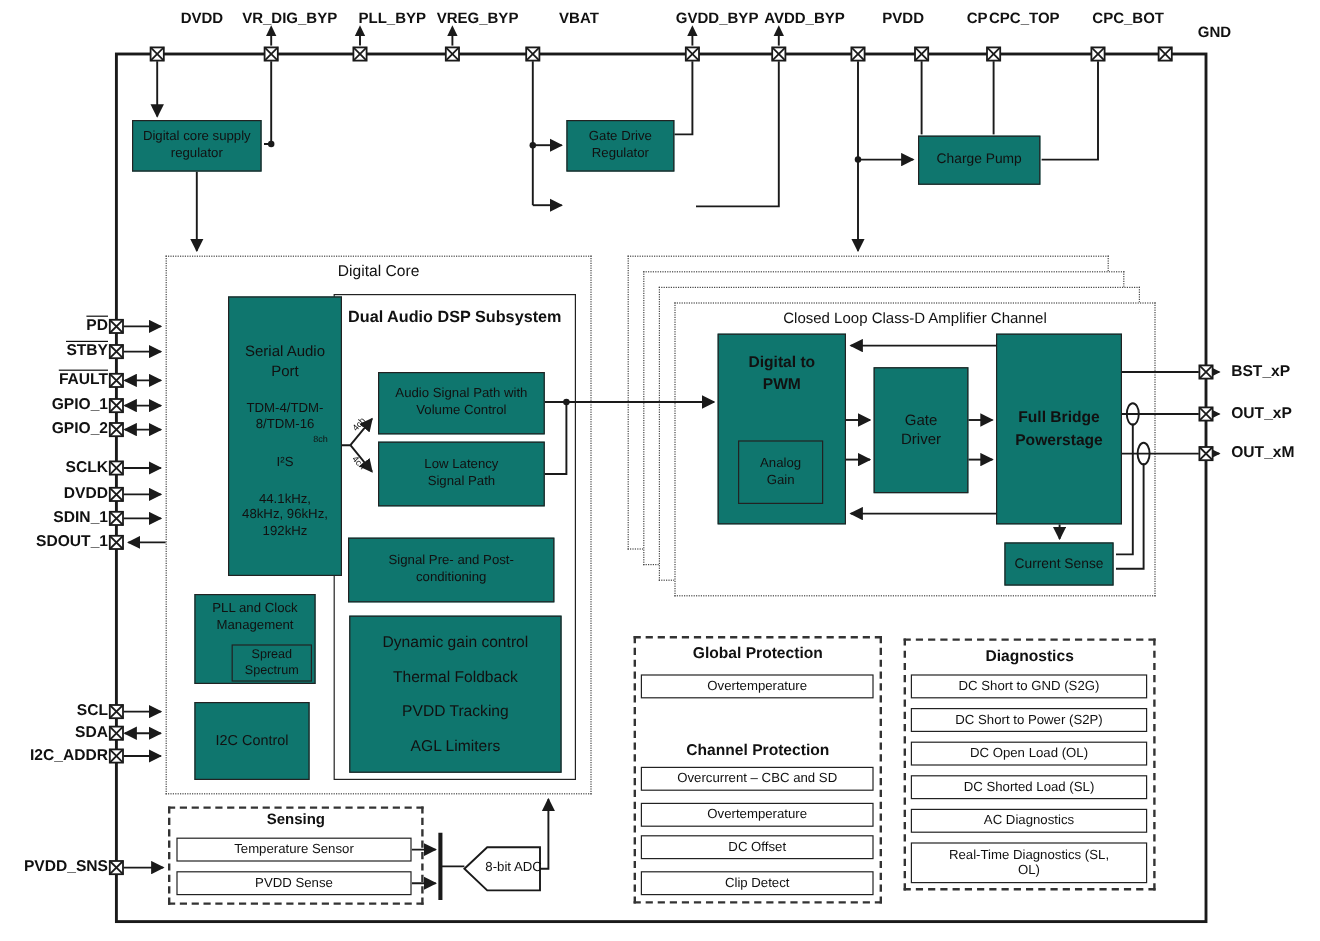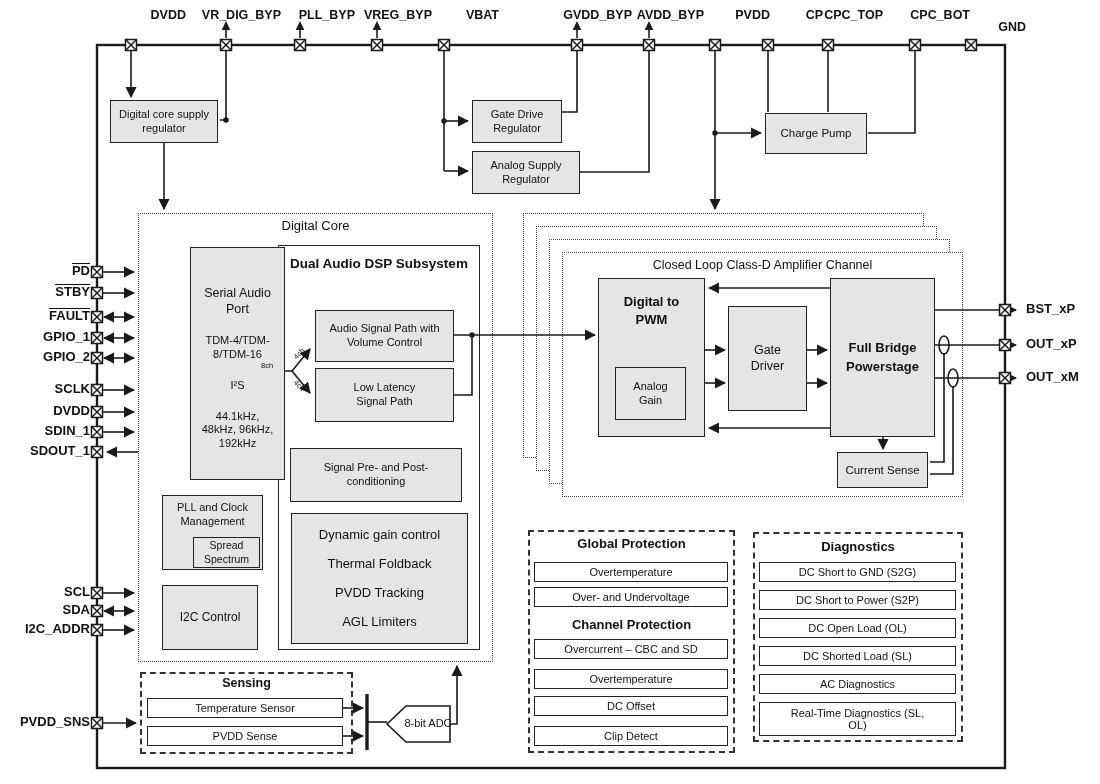--- a/index.html
+++ b/index.html
@@ -3,21 +3,21 @@
 <meta charset="utf-8">
 <style>
   html,body{margin:0;padding:0;background:#fff;}
   .canvas{position:relative;width:1100px;height:784px;background:#fff;
           font-family:"Liberation Sans",sans-serif;color:#111;overflow:hidden;}
   svg.wires{position:absolute;left:0;top:0;z-index:3;}
   .chbox{position:absolute;background:#fff;border:1.6px dotted #444;box-sizing:border-box;z-index:1;}
   .frame{position:absolute;box-sizing:border-box;z-index:2;background:transparent;}
   .dotted{border:1.6px dotted #444;background:#fff;}
   .dashed{border:2px dashed #333;}
-  .blk{position:absolute;background:#e5e5e5;border:1.6px solid #222;box-sizing:border-box;
+  .blk{position:absolute;background:#0f766e;border:1.6px solid #222;box-sizing:border-box;
        display:flex;align-items:center;justify-content:center;text-align:center;
        font-size:11px;line-height:1.25;z-index:4;}
   .prow{position:absolute;background:#fff;border:1.5px solid #222;box-sizing:border-box;
         display:flex;align-items:center;justify-content:center;text-align:center;
         font-size:11px;line-height:1.12;z-index:4;}
   .t{position:absolute;text-align:center;z-index:4;}
   .bold{font-weight:bold;}
   .pin-lbl{position:absolute;font-weight:bold;font-size:13px;white-space:nowrap;z-index:4;}
   .top-lbl{font-size:12.5px;text-align:right;}
   .left-lbl{text-align:right;}
@@ -201,23 +201,20 @@
   <div class="pin-lbl" style="left:1026px;top:301px;">BST_xP</div>
   <div class="pin-lbl" style="left:1026px;top:336px;">OUT_xP</div>
   <div class="pin-lbl" style="left:1026px;top:369px;">OUT_xM</div>
 
   <div class="blk" style="left:110px;top:100px;width:108px;height:43px;">
       <span style="max-width:92px;">Digital core supply regulator</span>
     </div>
   <div class="blk" style="left:472px;top:100px;width:90px;height:43px;">
       <span style="max-width:62px;">Gate Drive Regulator</span>
     </div>
-  <div class="blk" style="left:472px;top:151px;width:108px;height:43px;">
-      <span style="max-width:80px;">Analog Supply Regulator</span>
-    </div>
   <div class="blk" style="left:765px;top:113px;width:102px;height:41px;font-size:11.5px;">
       <span>Charge Pump</span>
     </div>
 
   <div class="t" style="left:138px;top:218px;width:355px;font-size:13px;">Digital Core</div>
 
   <div class="blk col" style="left:162px;top:247px;width:95px;height:233px;justify-content:center;padding-top:10px;gap:17px;margin-left:28px;">
     <span style="font-size:12.5px;max-width:78px;">Serial Audio Port</span>
     <span style="max-width:82px;">TDM-4/TDM-8/TDM-16</span>
     <span>I²S</span>
@@ -278,23 +275,20 @@
       <span class="bold" style="font-size:13px;max-width:85px;line-height:1.4;">Full Bridge Powerstage</span>
     </div>
   <div class="blk" style="left:837px;top:452px;width:91px;height:36px;font-size:11.5px;">
       <span>Current Sense</span>
     </div>
 
   <div class="t bold" style="left:528px;top:536px;width:207px;font-size:13px;">Global Protection</div>
   <div class="prow" style="left:534px;top:562px;width:194px;height:20px;">
       <span>Overtemperature</span>
     </div>
-  <div class="prow" style="left:534px;top:587px;width:194px;height:20px;">
-      <span>Over- and Undervoltage</span>
-    </div>
   <div class="t bold" style="left:528px;top:617px;width:207px;font-size:13px;">Channel Protection</div>
   <div class="prow" style="left:534px;top:639px;width:194px;height:20px;">
       <span>Overcurrent – CBC and SD</span>
     </div>
   <div class="prow" style="left:534px;top:669px;width:194px;height:20px;">
       <span>Overtemperature</span>
     </div>
   <div class="prow" style="left:534px;top:696px;width:194px;height:20px;">
       <span>DC Offset</span>
     </div>

